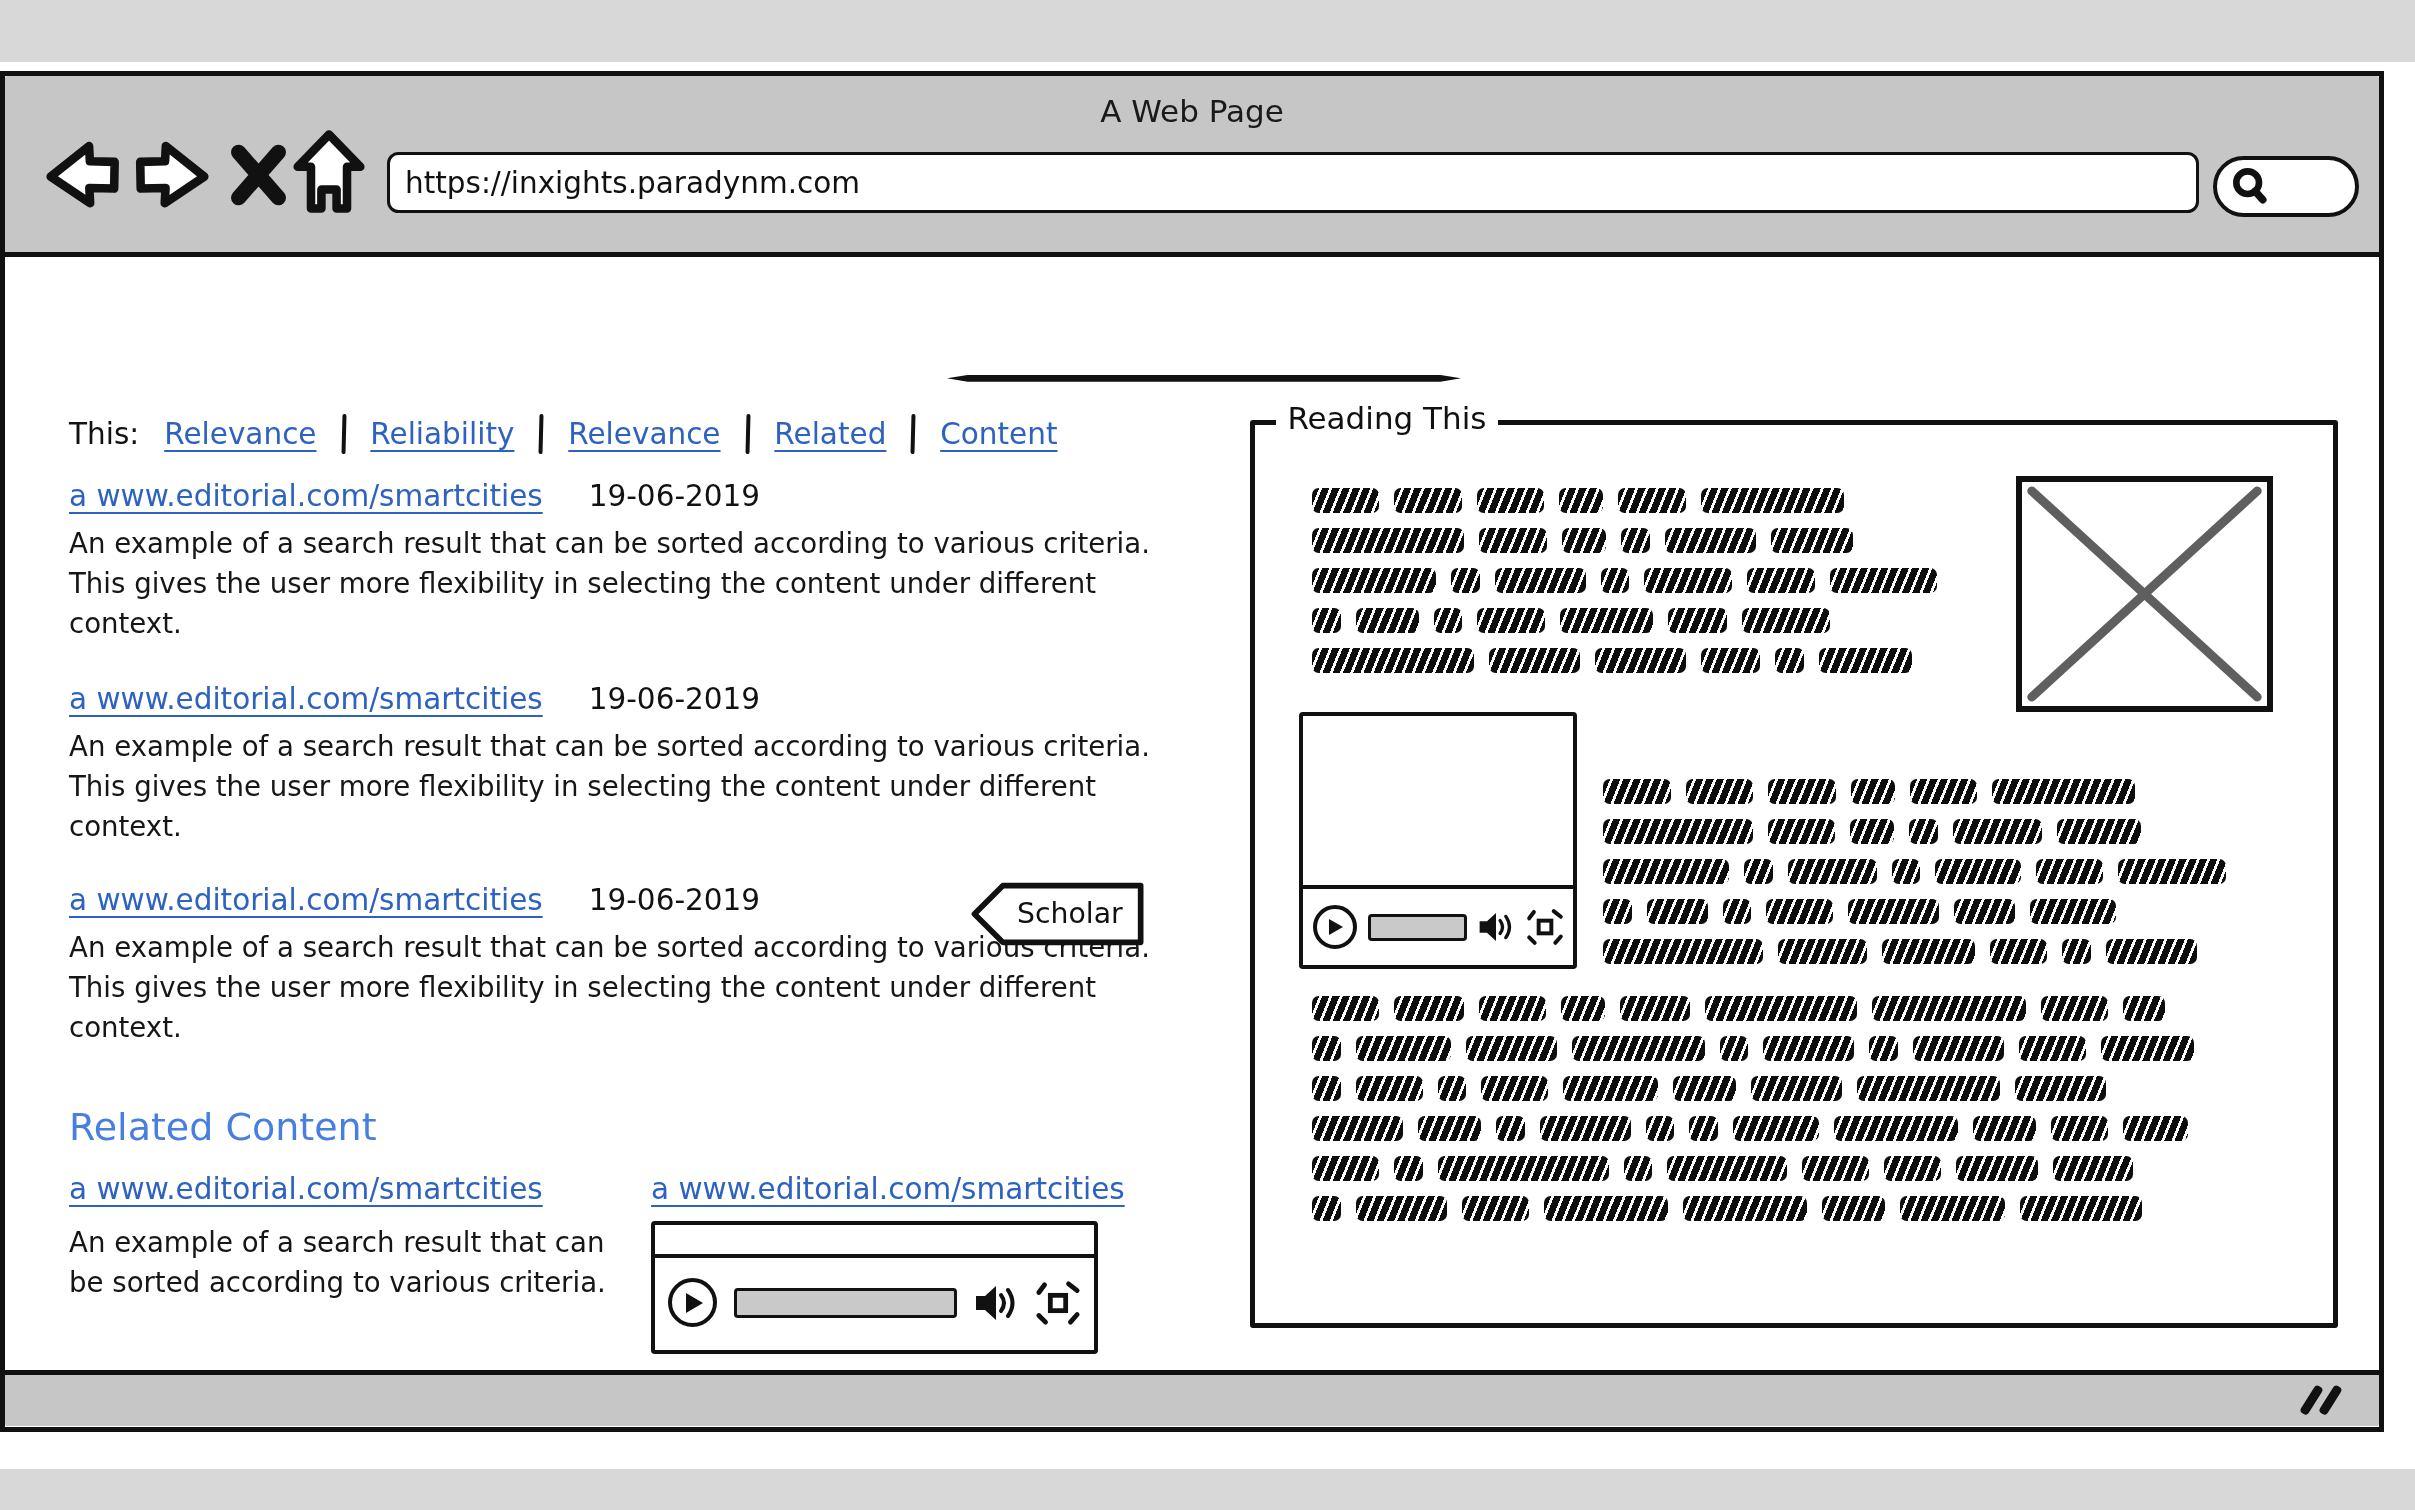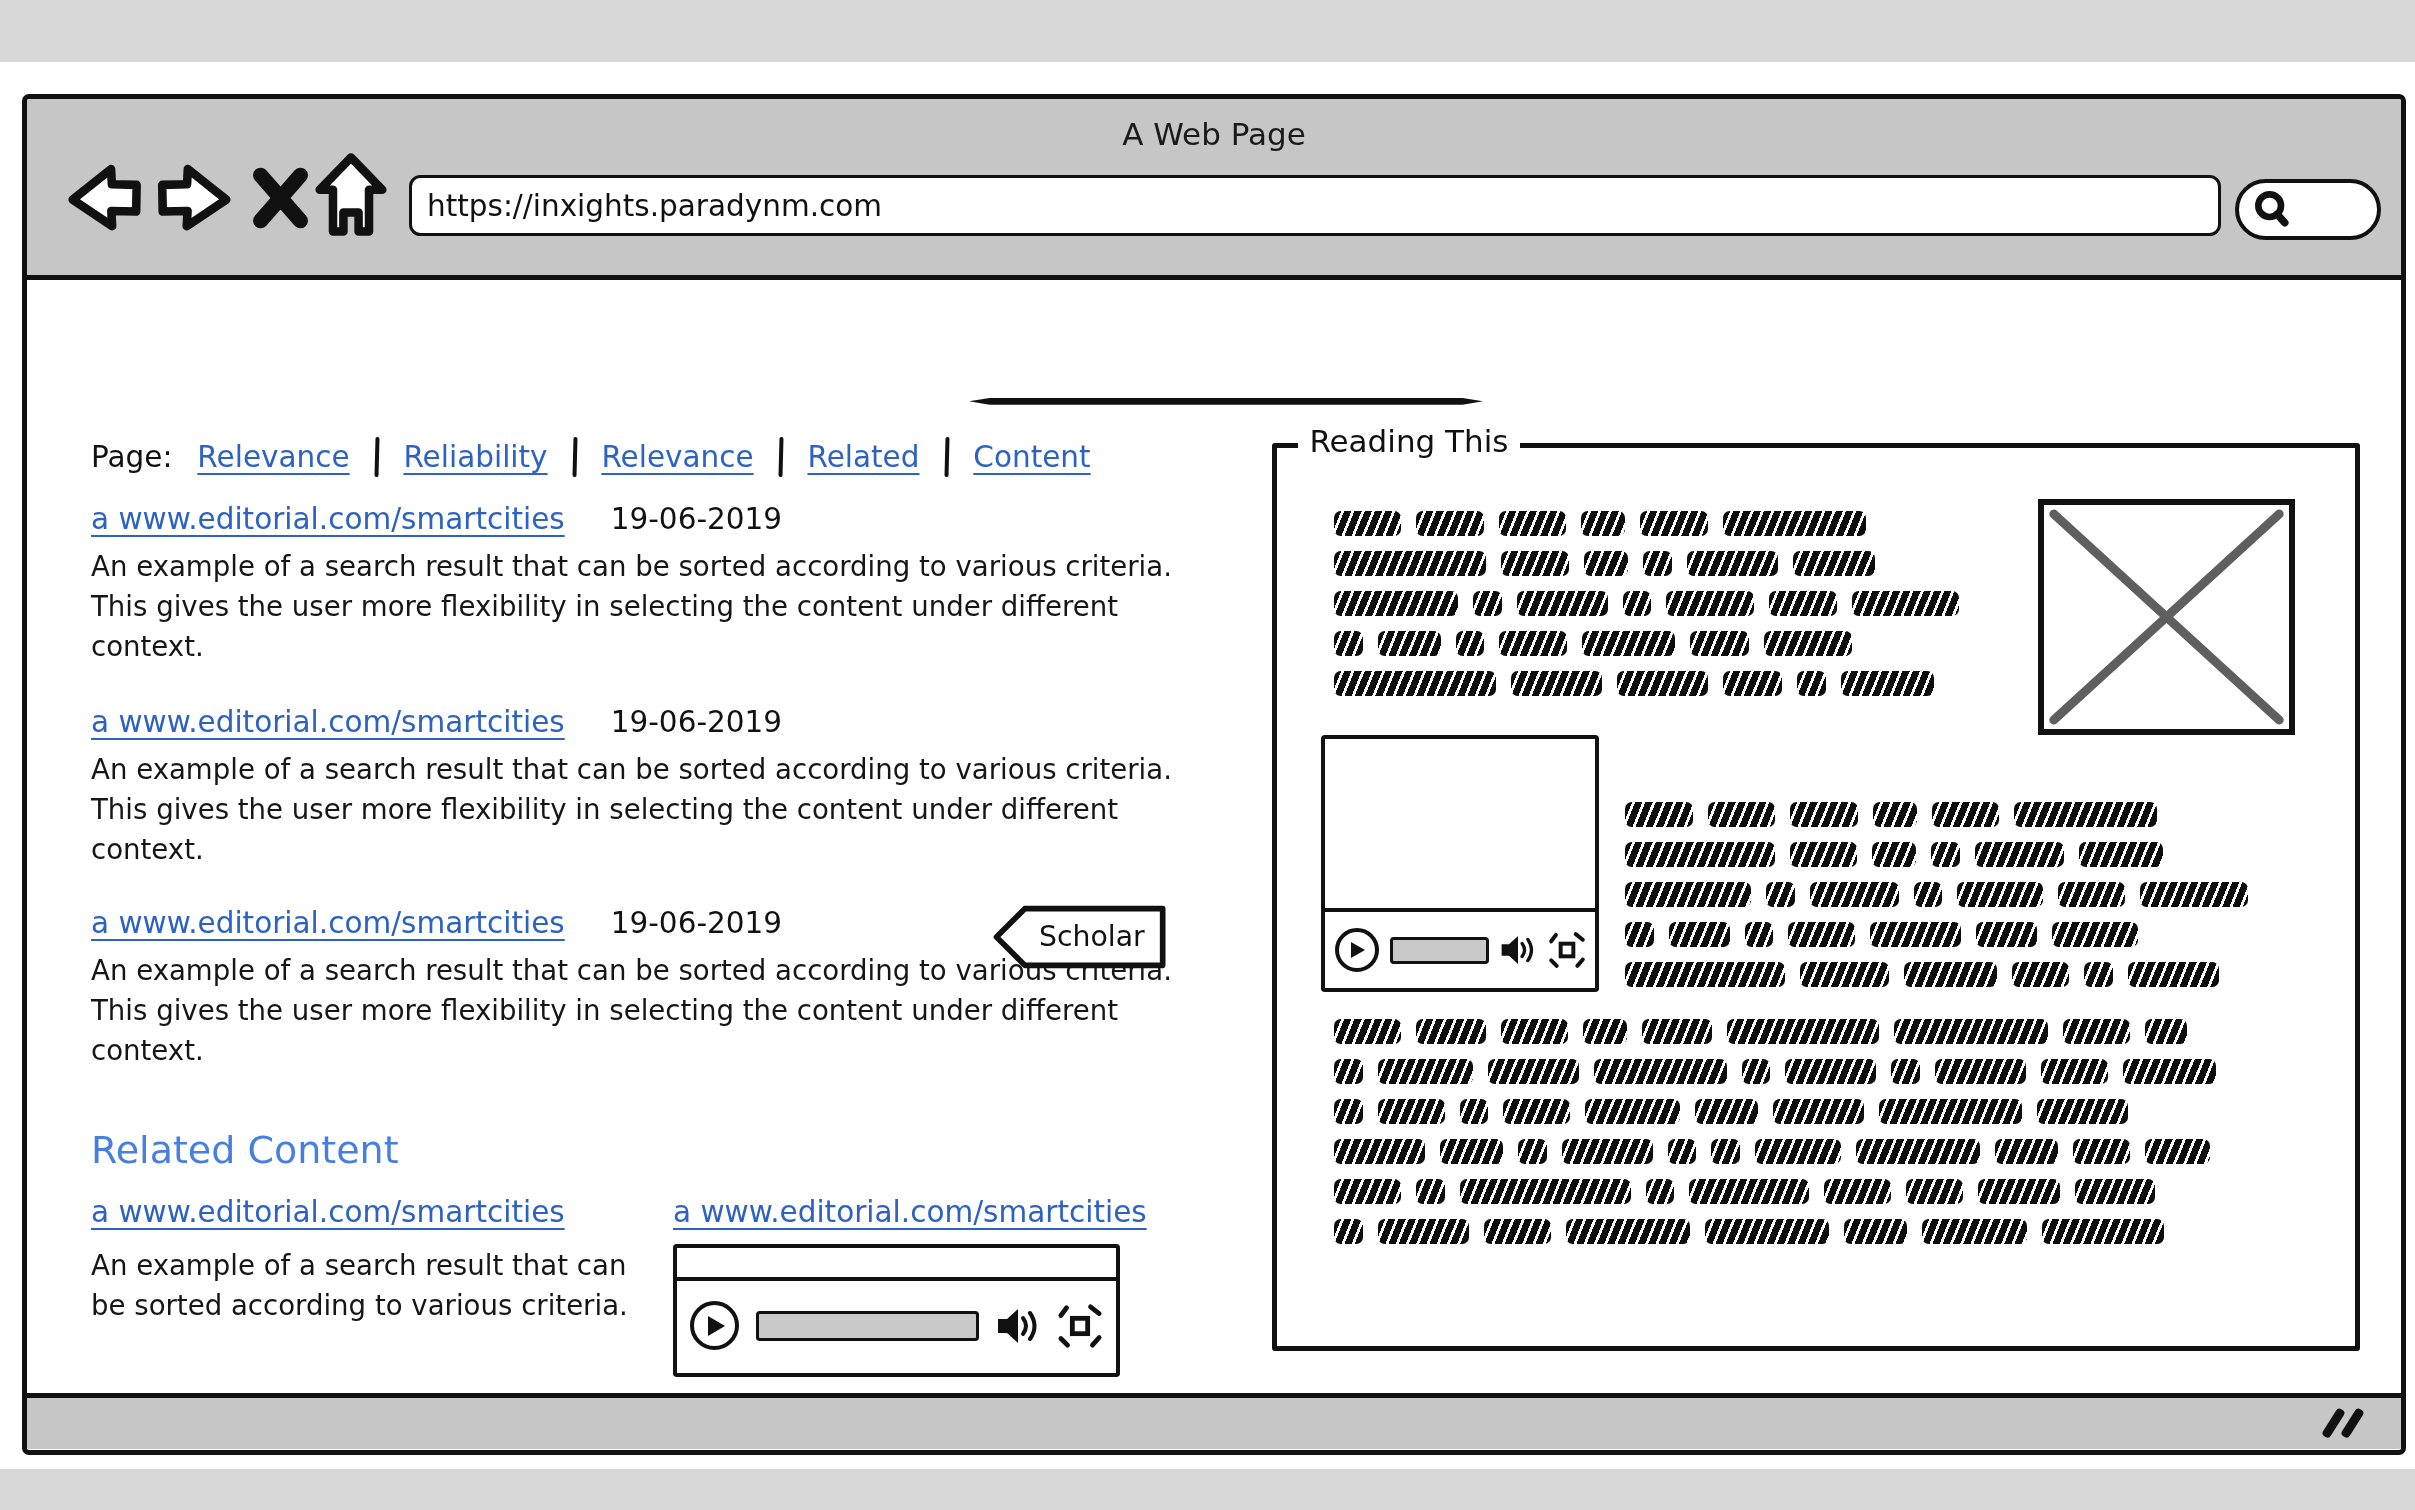--- a/index.html
+++ b/index.html
@@ -1,21 +1,21 @@
 <!DOCTYPE html>
 <html style="--title-blue: #477fe0; --link-blue: #2d62c1; --chrome-gray: #c6c6c6; --outer-gray: #d8d8d8; --scribble: #0d0d0d; --placeholder-x: #5f5f5f; --progress-gray: #c9c9c9;font-size:15px"><head>
 <meta charset="utf-8">
 <style>
   html,body{margin:0;padding:0;background:#fff;font-family:"DejaVu Sans",sans-serif;}
   #screen{position:relative;width:2416px;height:1510px;background:#fff;overflow:hidden;}
   .strip-top{position:absolute;left:0;top:0;width:2416px;height:62px;background:var(--outer-gray);}
   .strip-bottom{position:absolute;left:0;top:1469px;width:2416px;height:41px;background:var(--outer-gray);}
 
-  .window{position:absolute;left:22px;top:71px;width:2374px;height:1351px;
-          border:5.7px solid #111;border-radius:7px;background:#fff;margin-top:23px;}
+  .window{position:absolute;left:0;top:71px;width:2374px;height:1351px;
+          border:5.7px solid #111;border-radius:0;background:#fff;}
 
   
   .chrome{position:absolute;left:0;top:0;width:100%;height:176px;background:var(--chrome-gray);
           border-bottom:5.7px solid #111;border-radius:1.9px 1.9px 0 0;}
   .win-title{position:absolute;left:0;top:17px;width:100%;text-align:center;font-size:31px;color:#1a1a1a;}
   .nav-icon{position:absolute;}
   .url-bar{position:absolute;left:382px;top:76px;width:1812px;height:61px;background:#fff;
            border:3.8px solid #111;border-radius:11.4px;box-sizing:border-box;
            font-family:"DejaVu Sans",sans-serif;font-size:29.5px;color:#111;padding:0 0 0 15px;outline:none;}
   .search-pill{position:absolute;left:2208px;top:80px;width:146px;height:61px;background:#fff;
@@ -108,21 +108,21 @@
         <svg width="51" height="51" viewBox="0 0 54 54" style="position:absolute;left:7.6px;top:0px;">
           <circle cx="24" cy="24" r="12" fill="none" stroke="#111" stroke-width="7"></circle>
           <path d="M32 33 L40 42" stroke="#111" stroke-width="8" stroke-linecap="round"></path>
         </svg>
       </div>
     </div>
 
     <div class="title-underline"></div>
 
     <div class="sort-row">
-      <span class="sort-label">Page:</span>
+      <span class="sort-label">This:</span>
       <a class="wf-link">Relevance</a>
       <span class="sort-sep"></span>
       <a class="wf-link">Reliability</a>
       <span class="sort-sep"></span>
       <a class="wf-link">Relevance</a>
       <span class="sort-sep"></span>
       <a class="wf-link">Related</a>
       <span class="sort-sep"></span>
       <a class="wf-link">Content</a>
     </div>

